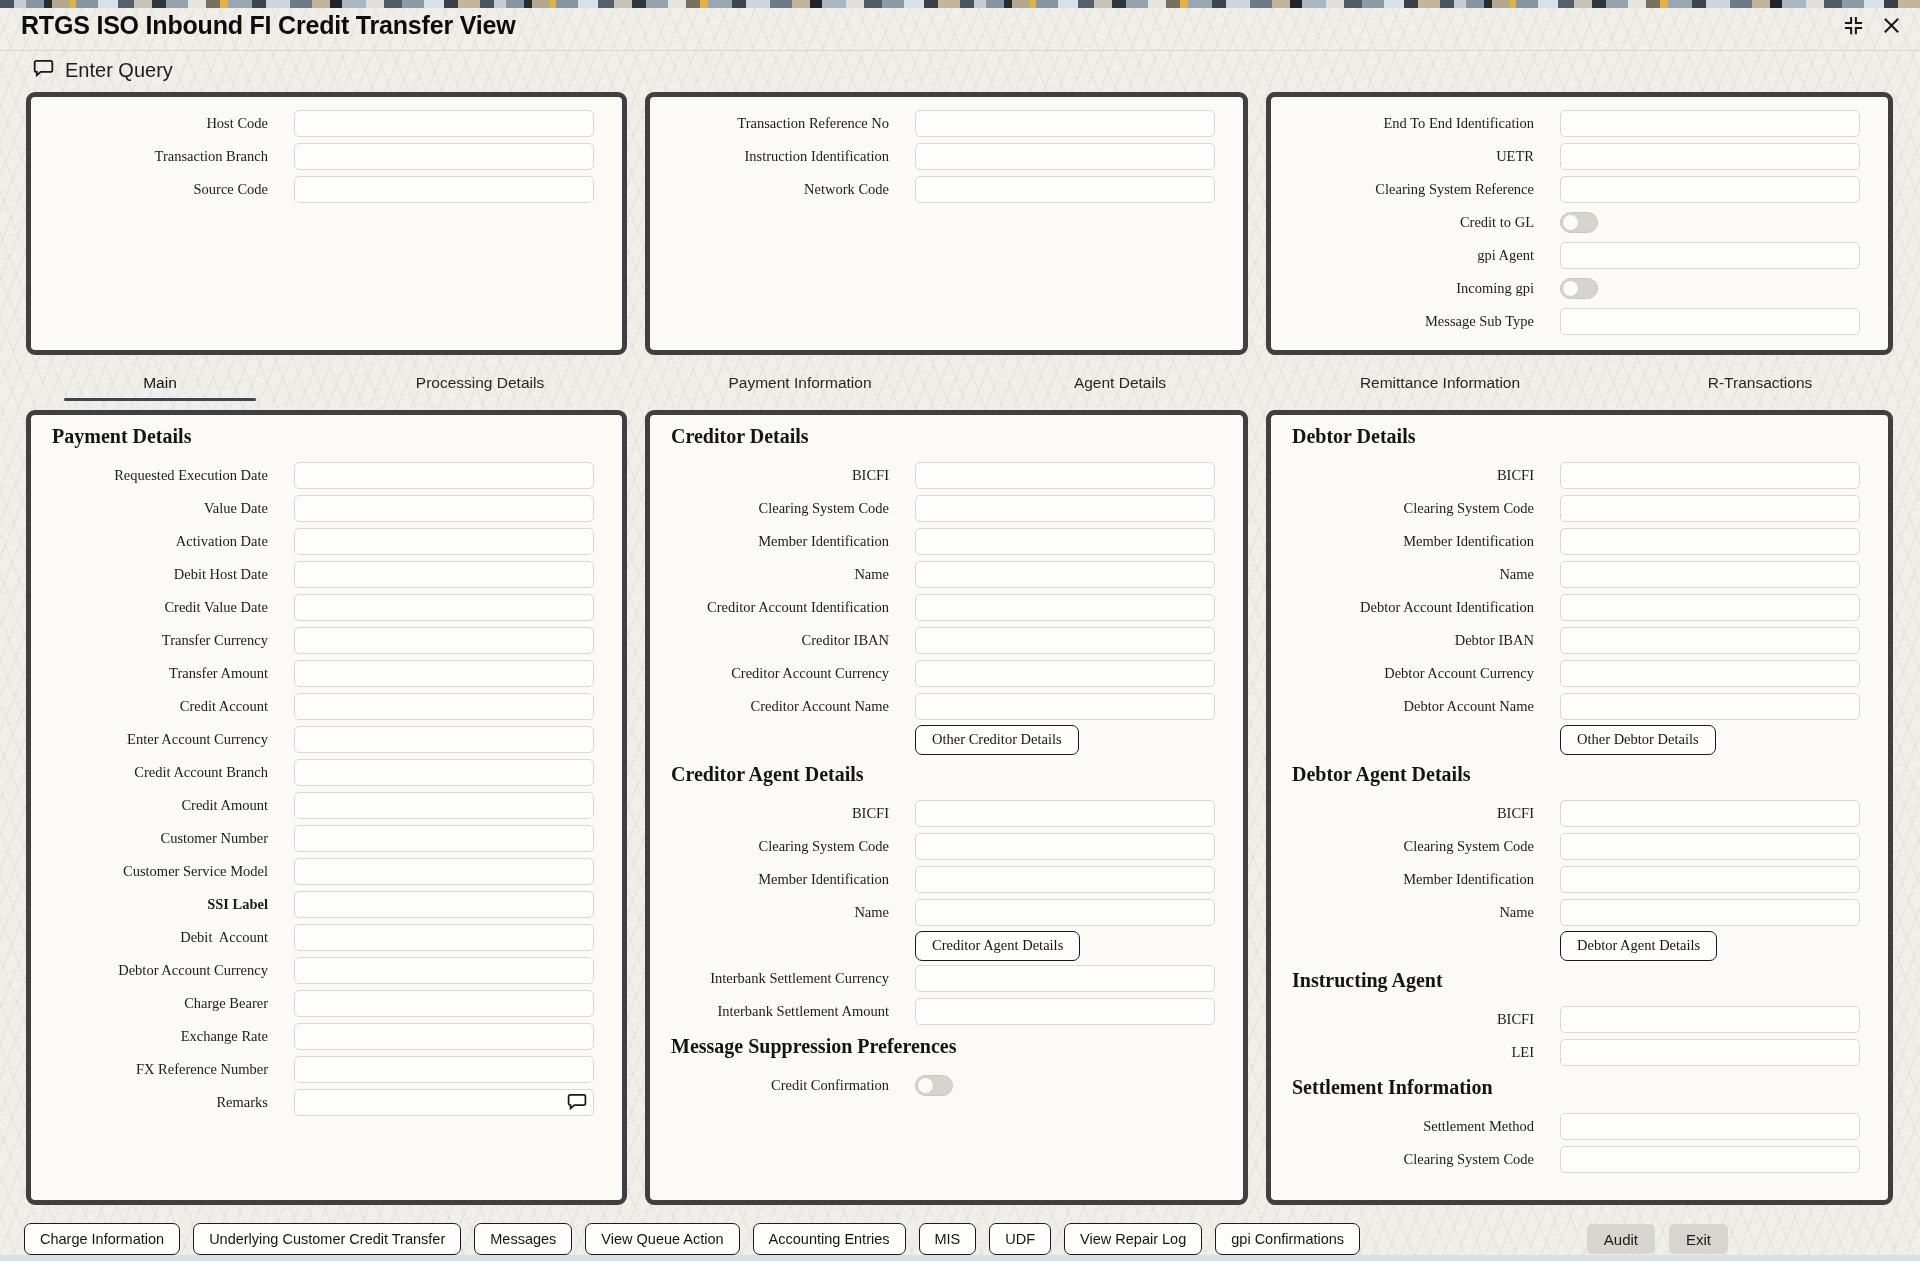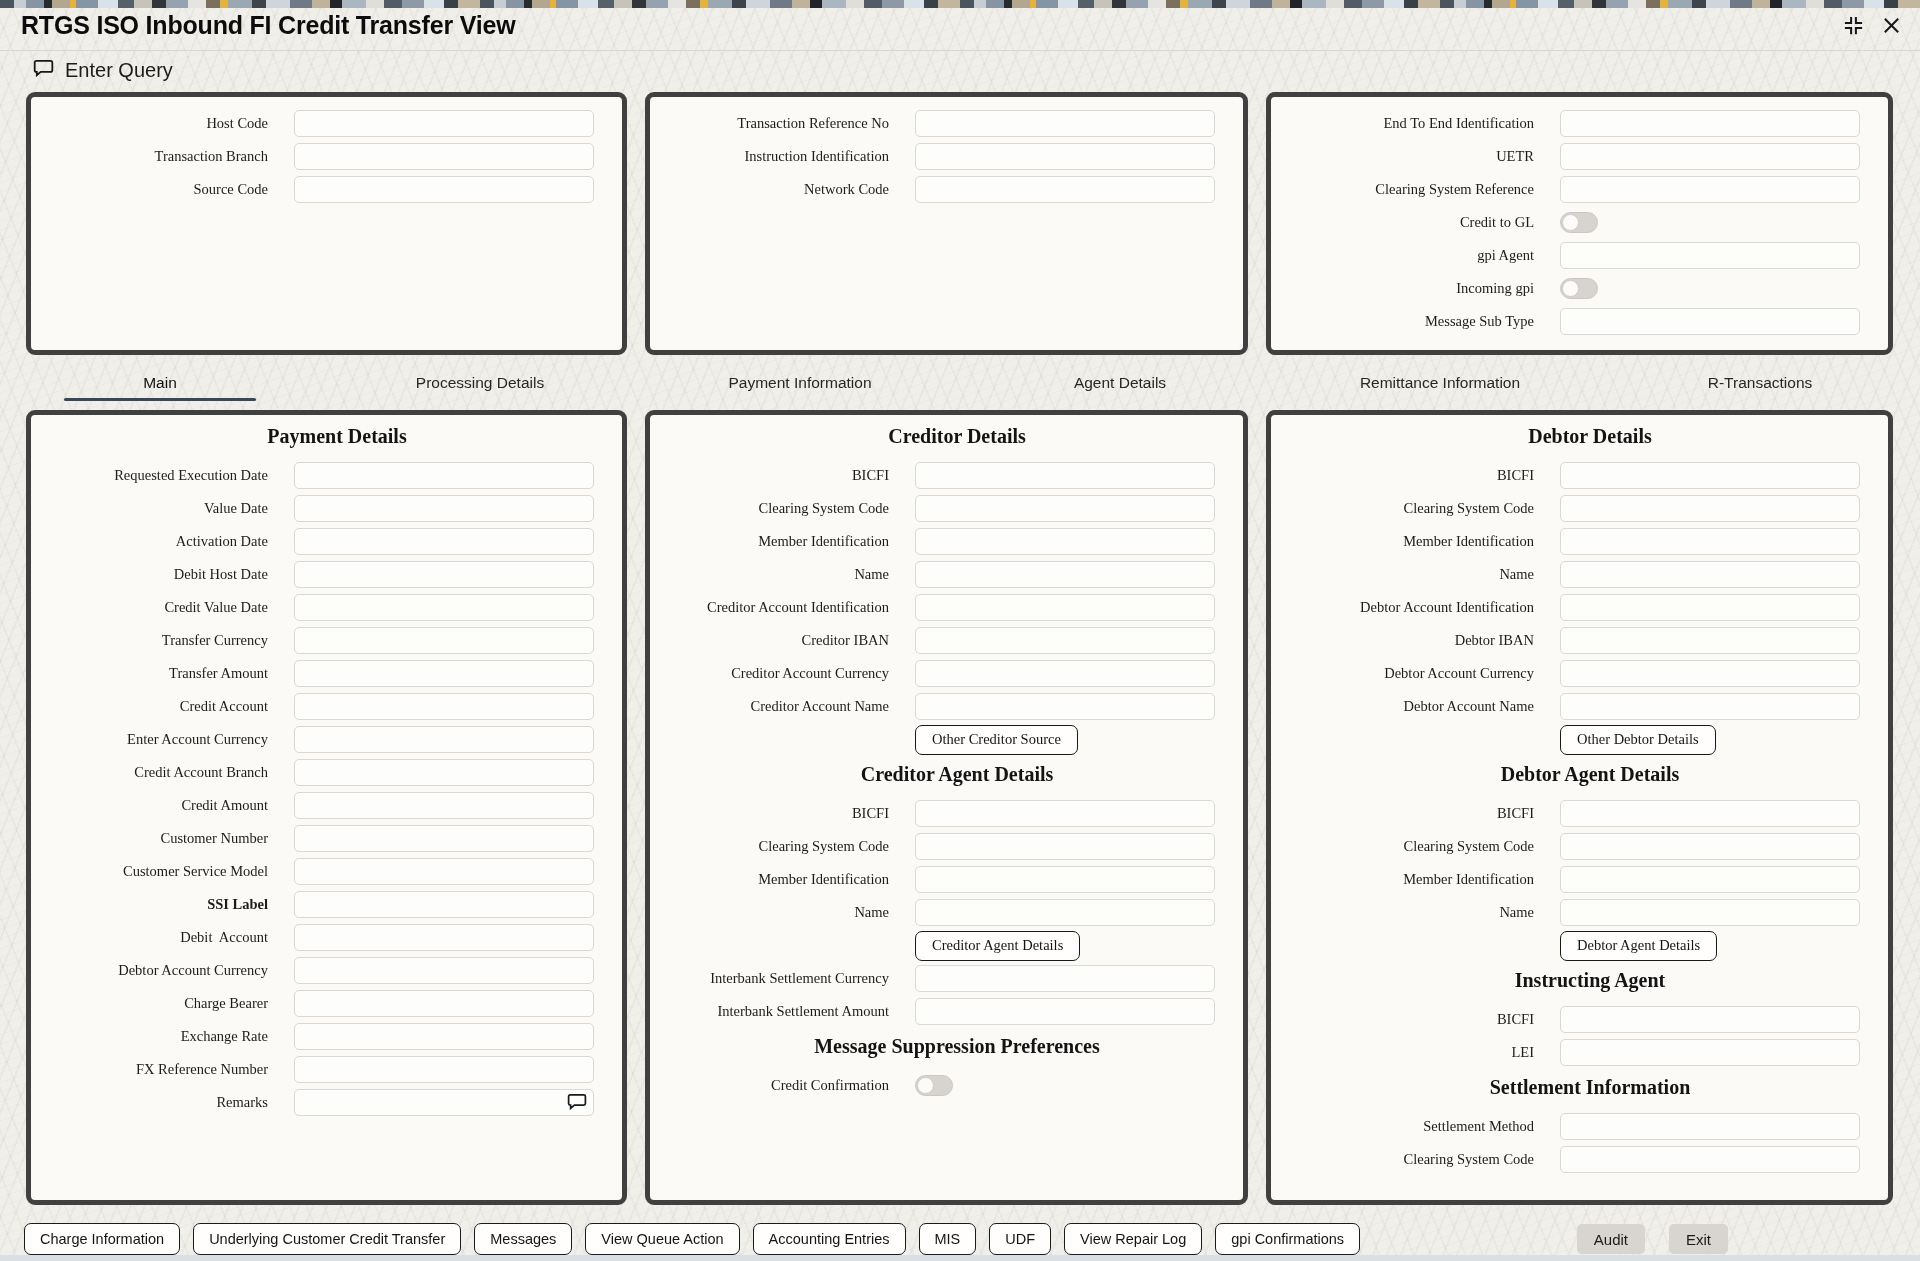--- a/index.html
+++ b/index.html
@@ -63,21 +63,21 @@
 
   .toggle{
     position:relative; width:38px; height:21px; border-radius:11px;
     background:#d7d4d0; border:1px solid #cac7c3; display:inline-block; cursor:pointer;
   }
   .toggle-knob{
     position:absolute; left:1px; top:1px; width:17px; height:17px; border-radius:50%;
     background:#fcfbfa; border:1px solid #cfccc8;
   }
 
-  .section-heading{ font-size:20px; font-weight:700; color:#141414; margin:10px 0 14px 21px;text-align:center; }
+  .section-heading{ font-size:20px; font-weight:700; color:#141414; margin:10px 0 14px 21px; }
 
   .panel-btn{
     height:30px; padding:0 16px; background:#fffefd;
     border:1.6px solid #17191c; border-radius:7px;
     font-family:inherit; font-size:14.5px; color:#141414; cursor:pointer;
   }
 
   .tabs{
     position:absolute; top:367px; left:0; width:1920px; height:32px;
     display:grid; grid-template-columns:repeat(6,1fr);
@@ -90,21 +90,21 @@
   .tab.active::after{
     content:""; position:absolute; bottom:-2px; left:50%; transform:translateX(-50%);
     width:192px; height:3.5px; background:#3a4754; border-radius:2px;
   }
 
   .footer{
     position:absolute; top:1222px; left:24px; width:1704px; height:34px;
     display:flex; justify-content:space-between; align-items:center;
   }
   .footer-left{ display:flex; gap:13px; align-items:center; }
-  .footer-right{ display:flex; gap:24px; align-items:flex-end; }
+  .footer-right{ display:flex; gap:14px; align-items:flex-end; }
   .footer-btn{
     height:32px; padding:0 15px; background:#fffefd;
     border:1.6px solid #191c1f; border-radius:7px;
     font-family:inherit; font-size:14.5px; color:#141414; cursor:pointer; white-space:nowrap;
   }
   .gray-btn{
     height:30px; padding:0 17px; background:#d8d5d1; border:none; border-radius:5px;
     font-family:inherit; font-size:15px; color:#1a1a1a; cursor:pointer;
   }
   .bottom-strip{ position:absolute; bottom:0; left:0; width:1920px; height:6px; background:#d8e0e6; }
@@ -412,21 +412,21 @@
     </div>
     <div class="field-row">
       <span class="field-label">Creditor Account Name</span>
       <span class="field-control">
         <span class="input-wrap"><input type="text" class="text-input" style=""></span>
       </span>
     </div>
     <div class="field-row">
       <span class="field-label"></span>
       <span class="field-control">
-        <button class="panel-btn">Other Creditor Source</button>
+        <button class="panel-btn">Other Creditor Details</button>
       </span>
     </div>
     <div class="section-heading">Creditor Agent Details</div>
     <div class="field-row">
       <span class="field-label">BICFI</span>
       <span class="field-control">
         <span class="input-wrap"><input type="text" class="text-input" style=""></span>
       </span>
     </div>
     <div class="field-row">

